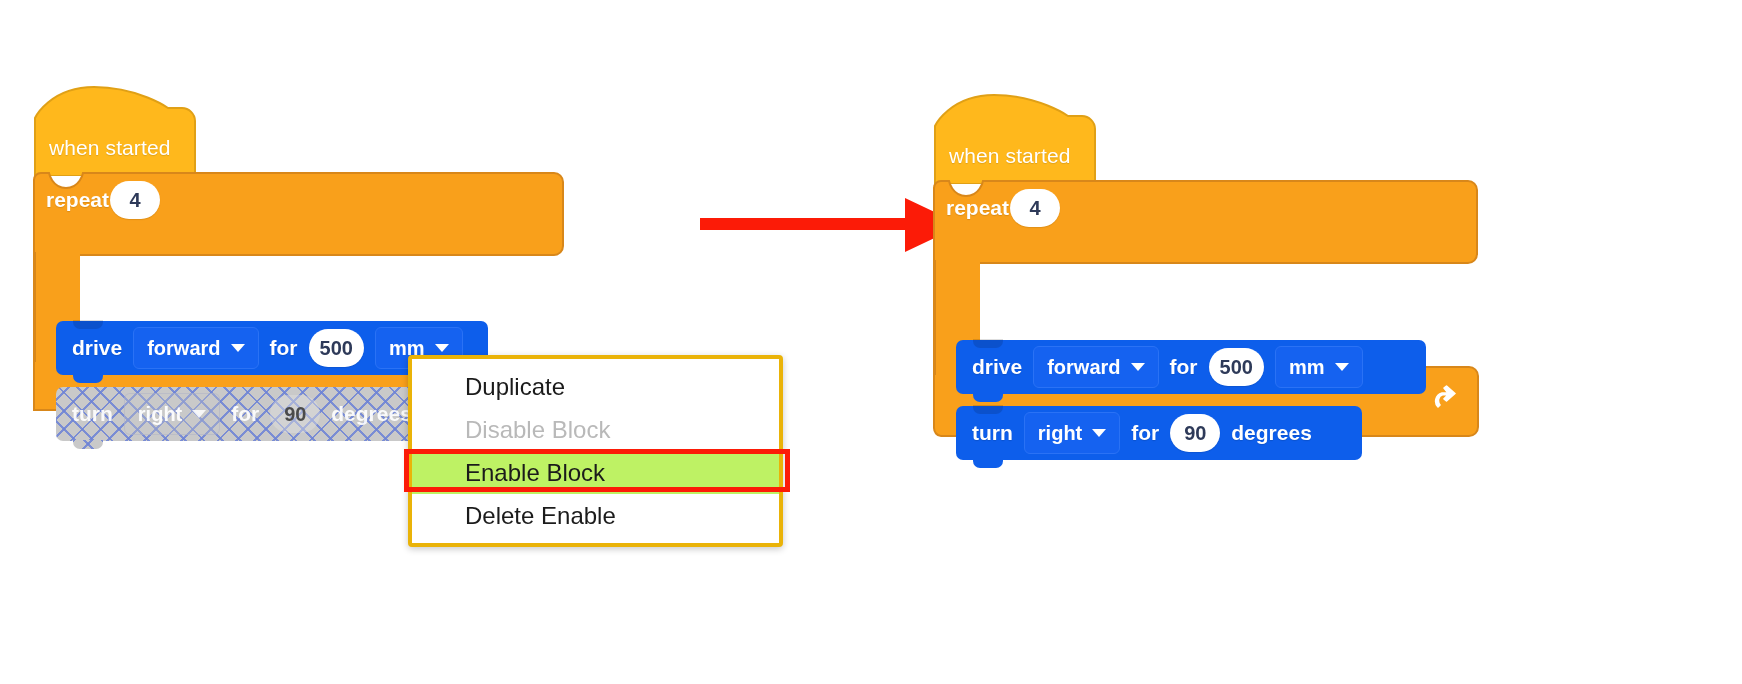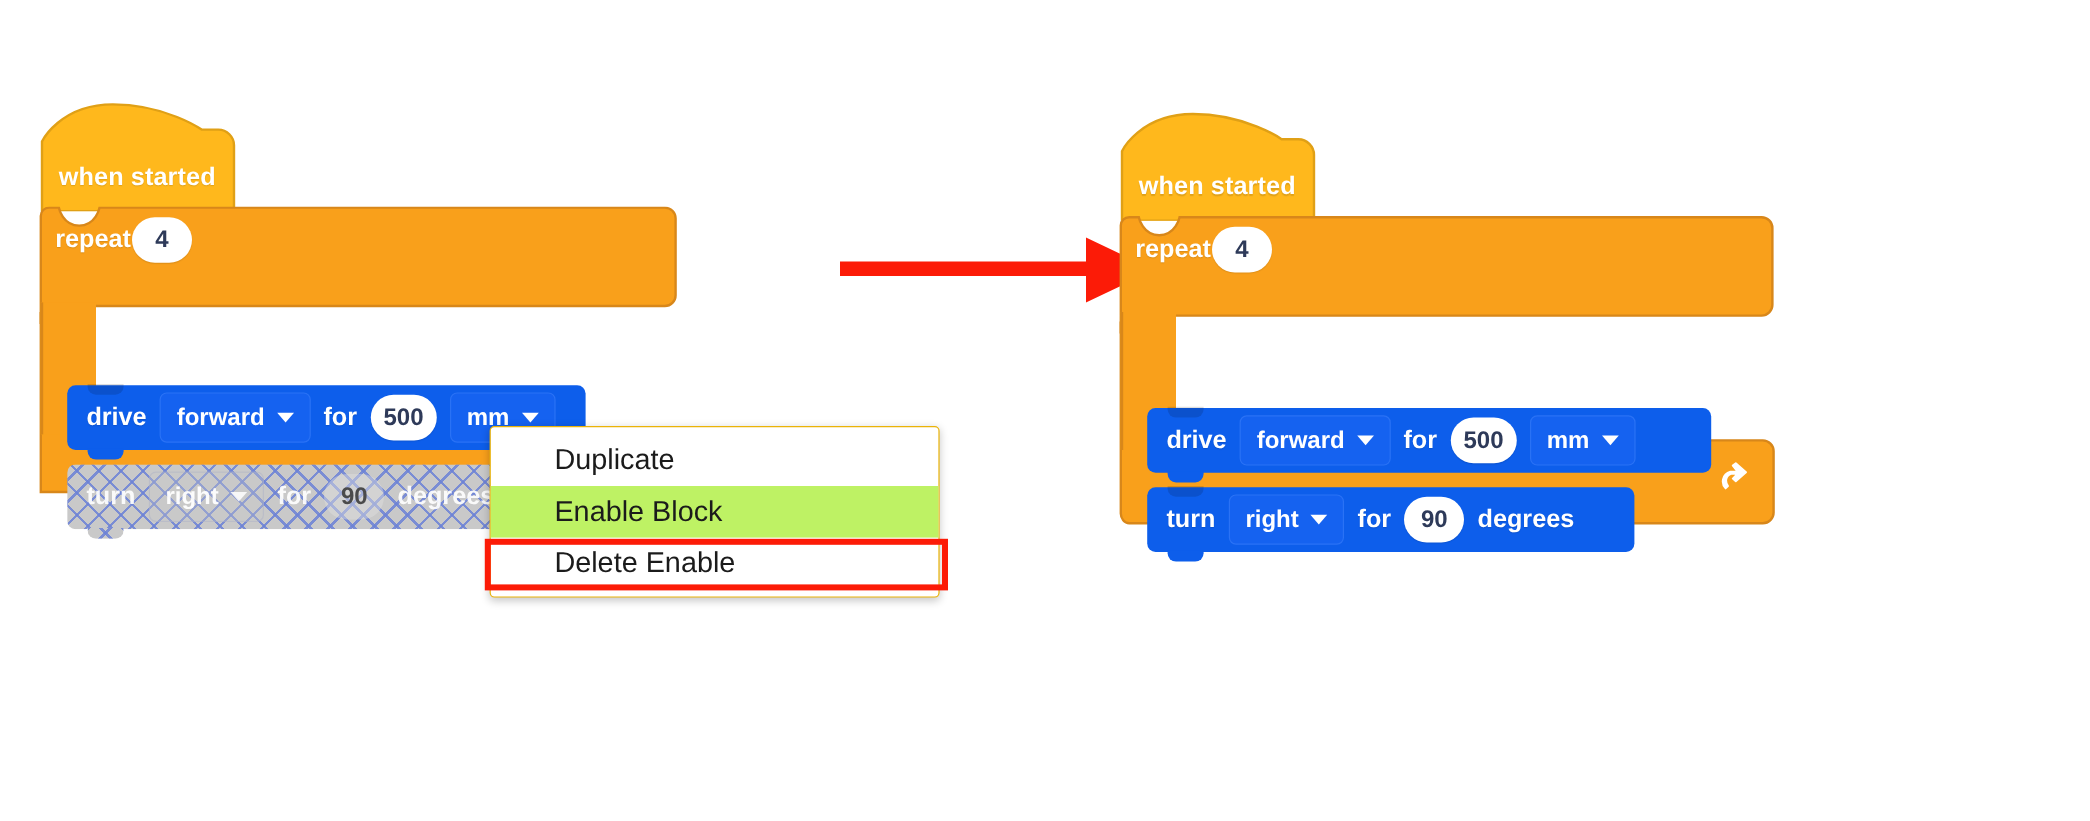--- a/index.html
+++ b/index.html
@@ -38,21 +38,21 @@
     left: 0; top: 0;
     width: 168px;
     height: 92px;
   }
   .hat-block .hat-label {
     position: absolute;
     left: 17px;
     bottom: 16px;
     color: #ffffff;
     font-size: 21px;
-    font-weight: bold;
+    font-weight: normal;
     letter-spacing: .1px;
     white-space: nowrap;
     text-shadow: 0 1px 1px rgba(0,0,0,.13);
     text-align: right;
   }
 
   
   .c-block {
     position: relative;
   }
@@ -208,21 +208,21 @@
 
   
   .red-arrow {
     position: absolute;
   }
 
   
   .ctx-menu {
     position: absolute;
     background: #ffffff;
-    border: 1px solid #eab308;
+    border: 4px solid #eab308;
     border-radius: 4px;
     box-shadow: 0 2px 7px rgba(0,0,0,.22);
     box-sizing: border-box;
     padding: 6px 0;
   }
   .ctx-item {
     height: 43px;
     display: flex;
     align-items: center;
     padding-left: 53px;
@@ -369,19 +369,20 @@
         <i class="caret"></i>
       </span>
       <span class="kw">for</span>
       <span class="num-oval">90</span>
       <span class="kw">degrees</span>
     </div>
   </div>
 
   <div class="ctx-menu" style="left:408px; top:355px; width:375px;">
     <div class="ctx-item">Duplicate</div>
+    <div class="ctx-item is-disabled">Disable Block</div>
     <div class="ctx-item is-highlighted">Enable Block</div>
     <div class="ctx-item">Delete Enable</div>
   </div>
 
   <div class="ctx-highlight-ring" style="left:404px; top:449px; width:386px; height:43px;"></div>
 
 </div>
 
 </body></html>

